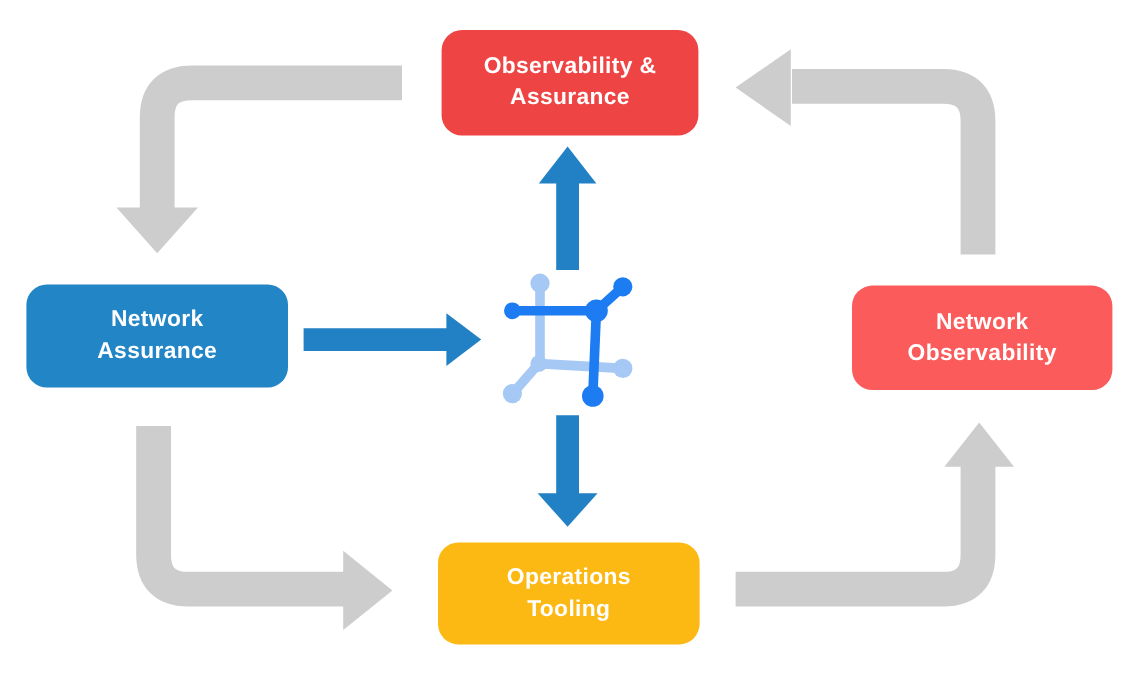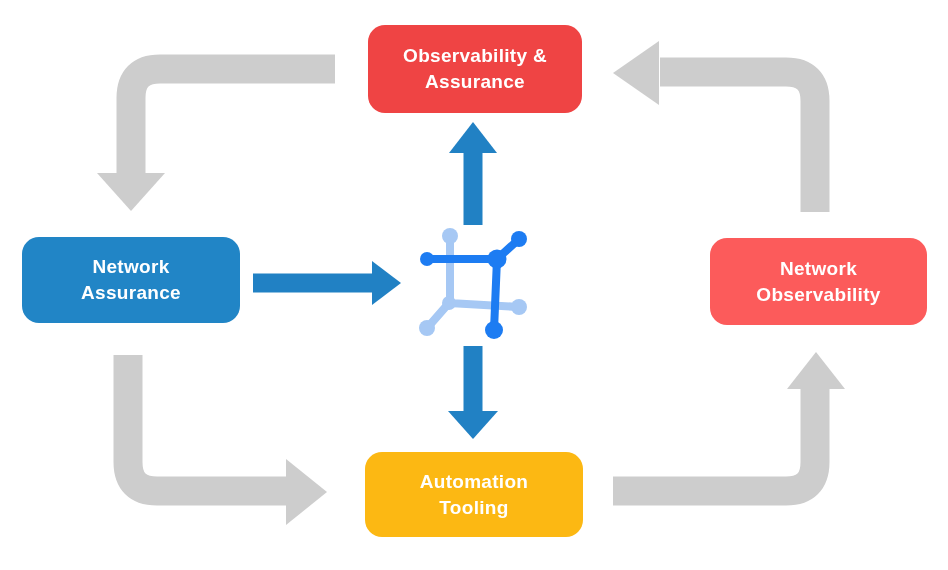--- a/index.html
+++ b/index.html
@@ -96,17 +96,17 @@
     <span>Network</span>
     <span>Assurance</span>
   </div>
 
   <div class="node node-infrastructure">
     <span>Network</span>
     <span>Observability</span>
   </div>
 
   <div class="node node-automation">
-    <span>Automation</span>
+    <span>Operations</span>
     <span>Tooling</span>
   </div>
 
 </div>
 
 </body></html>

